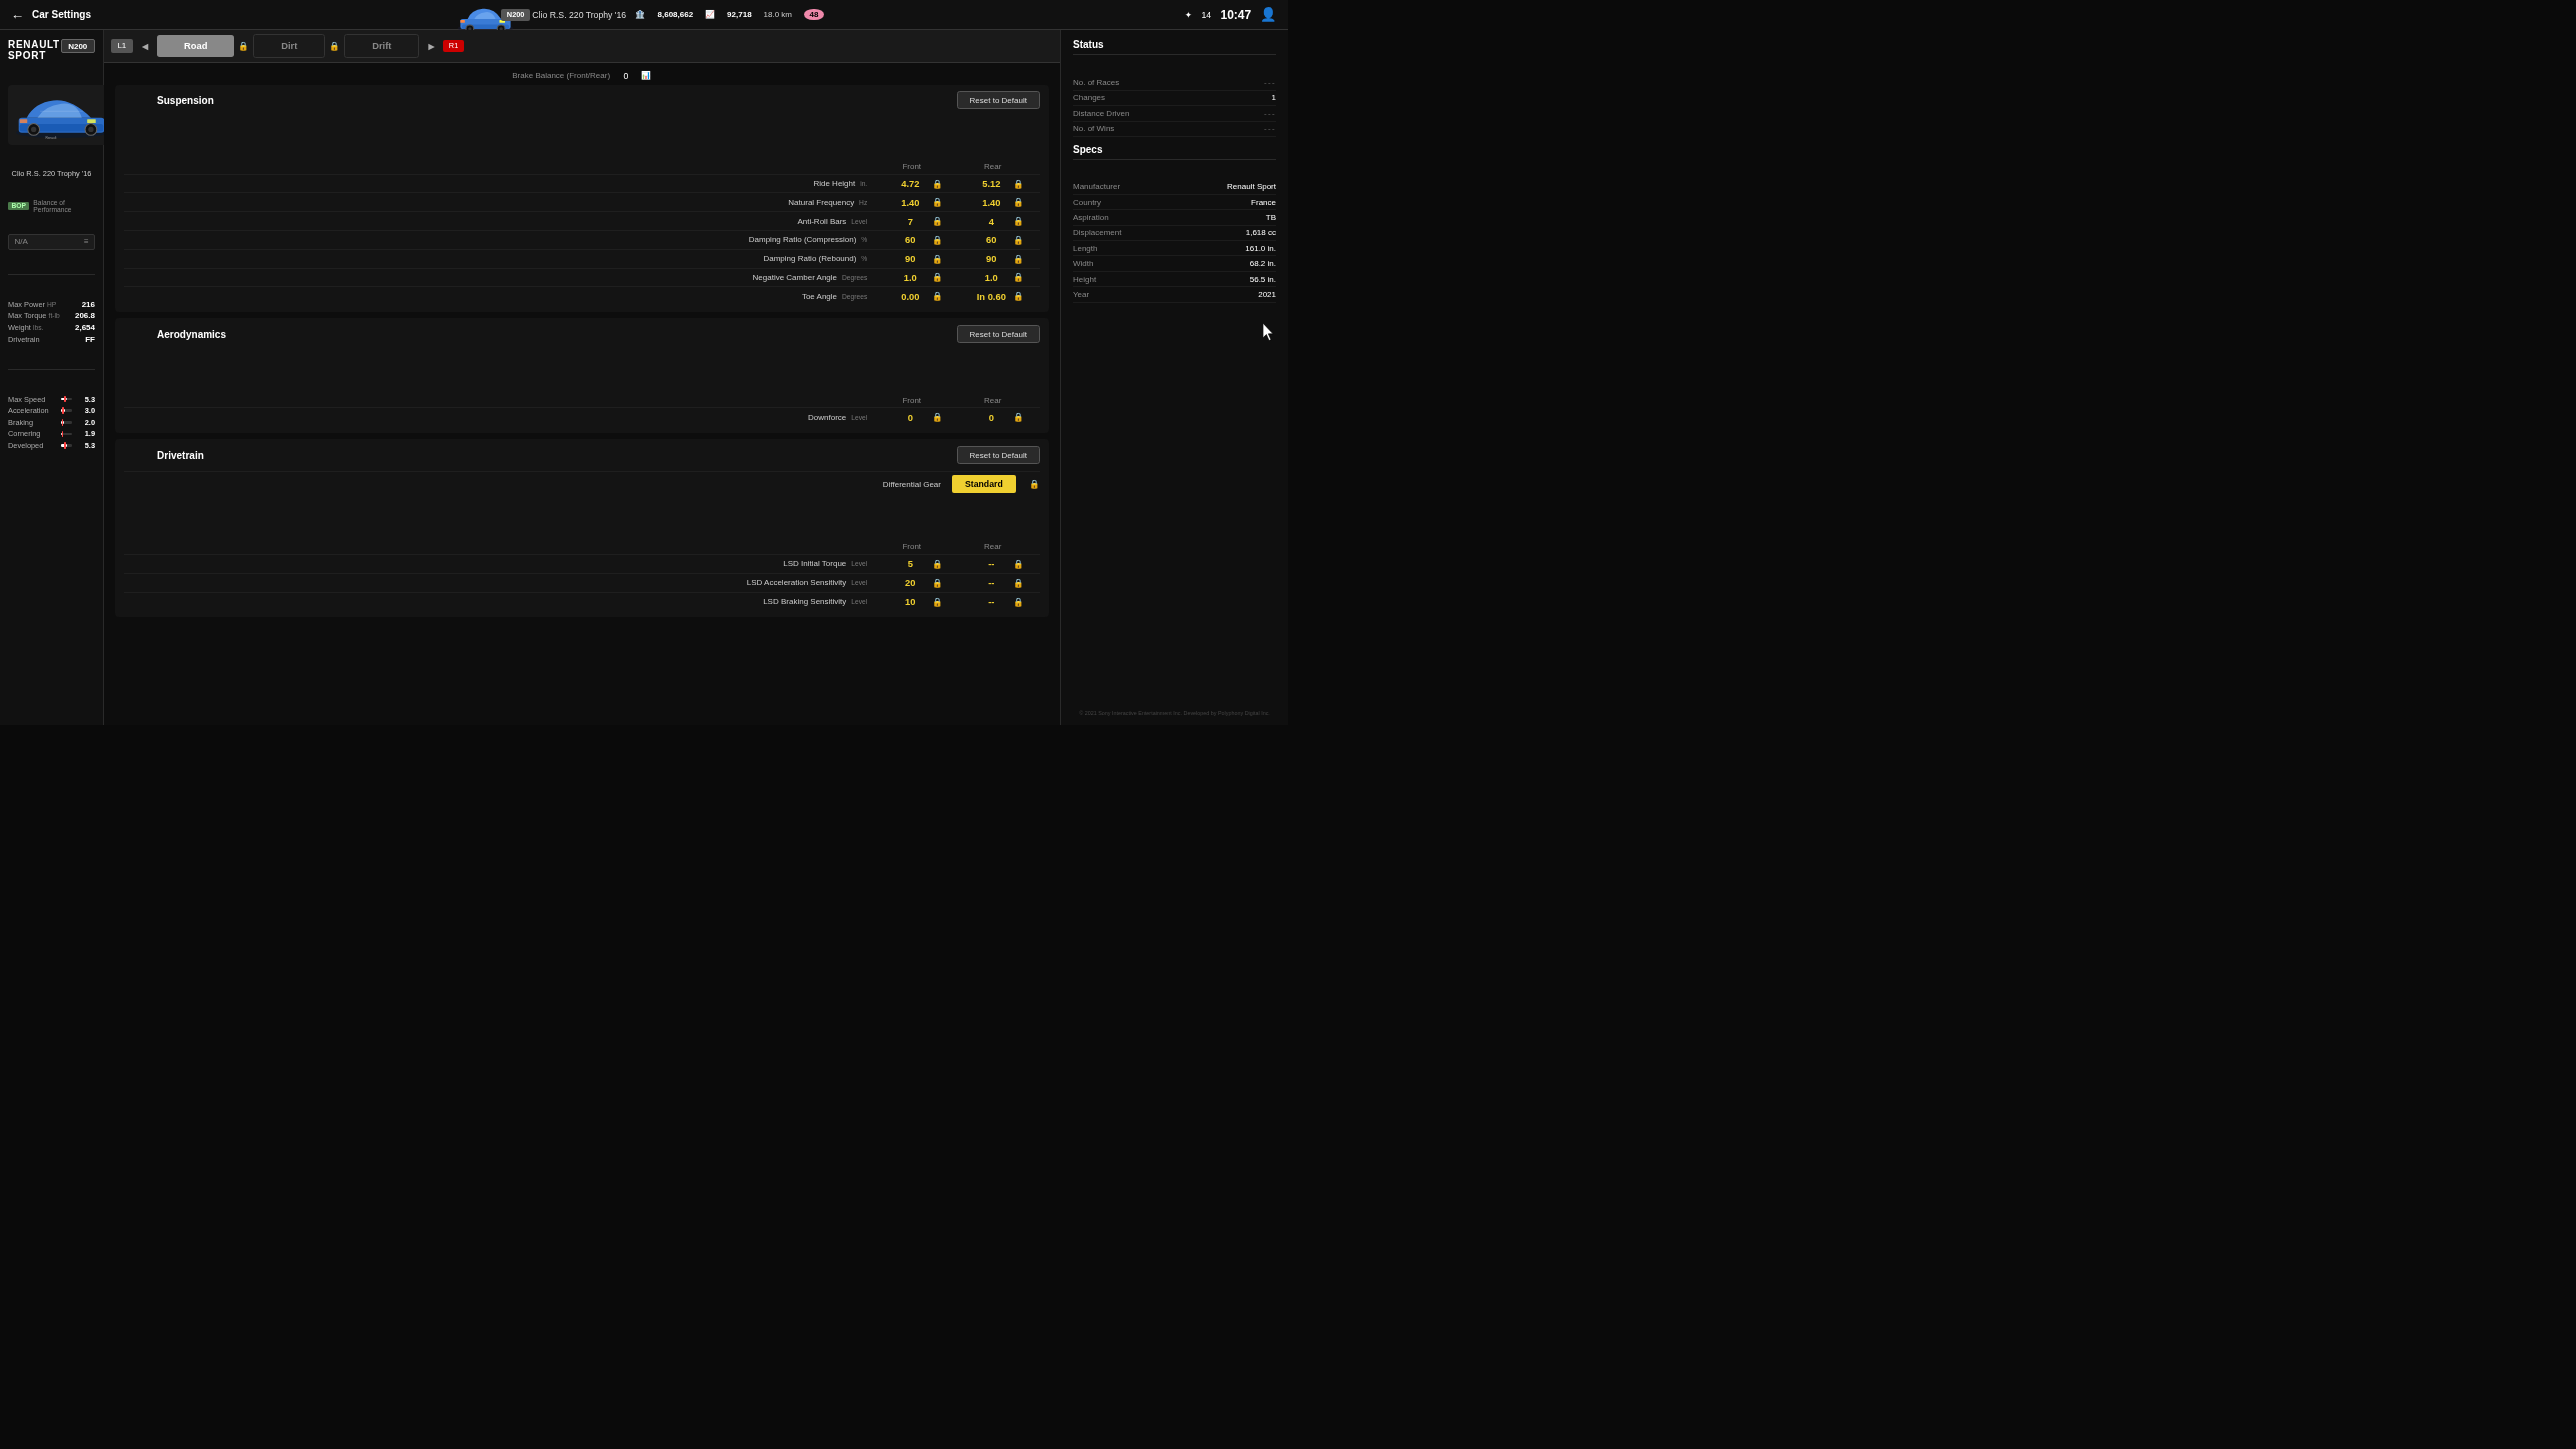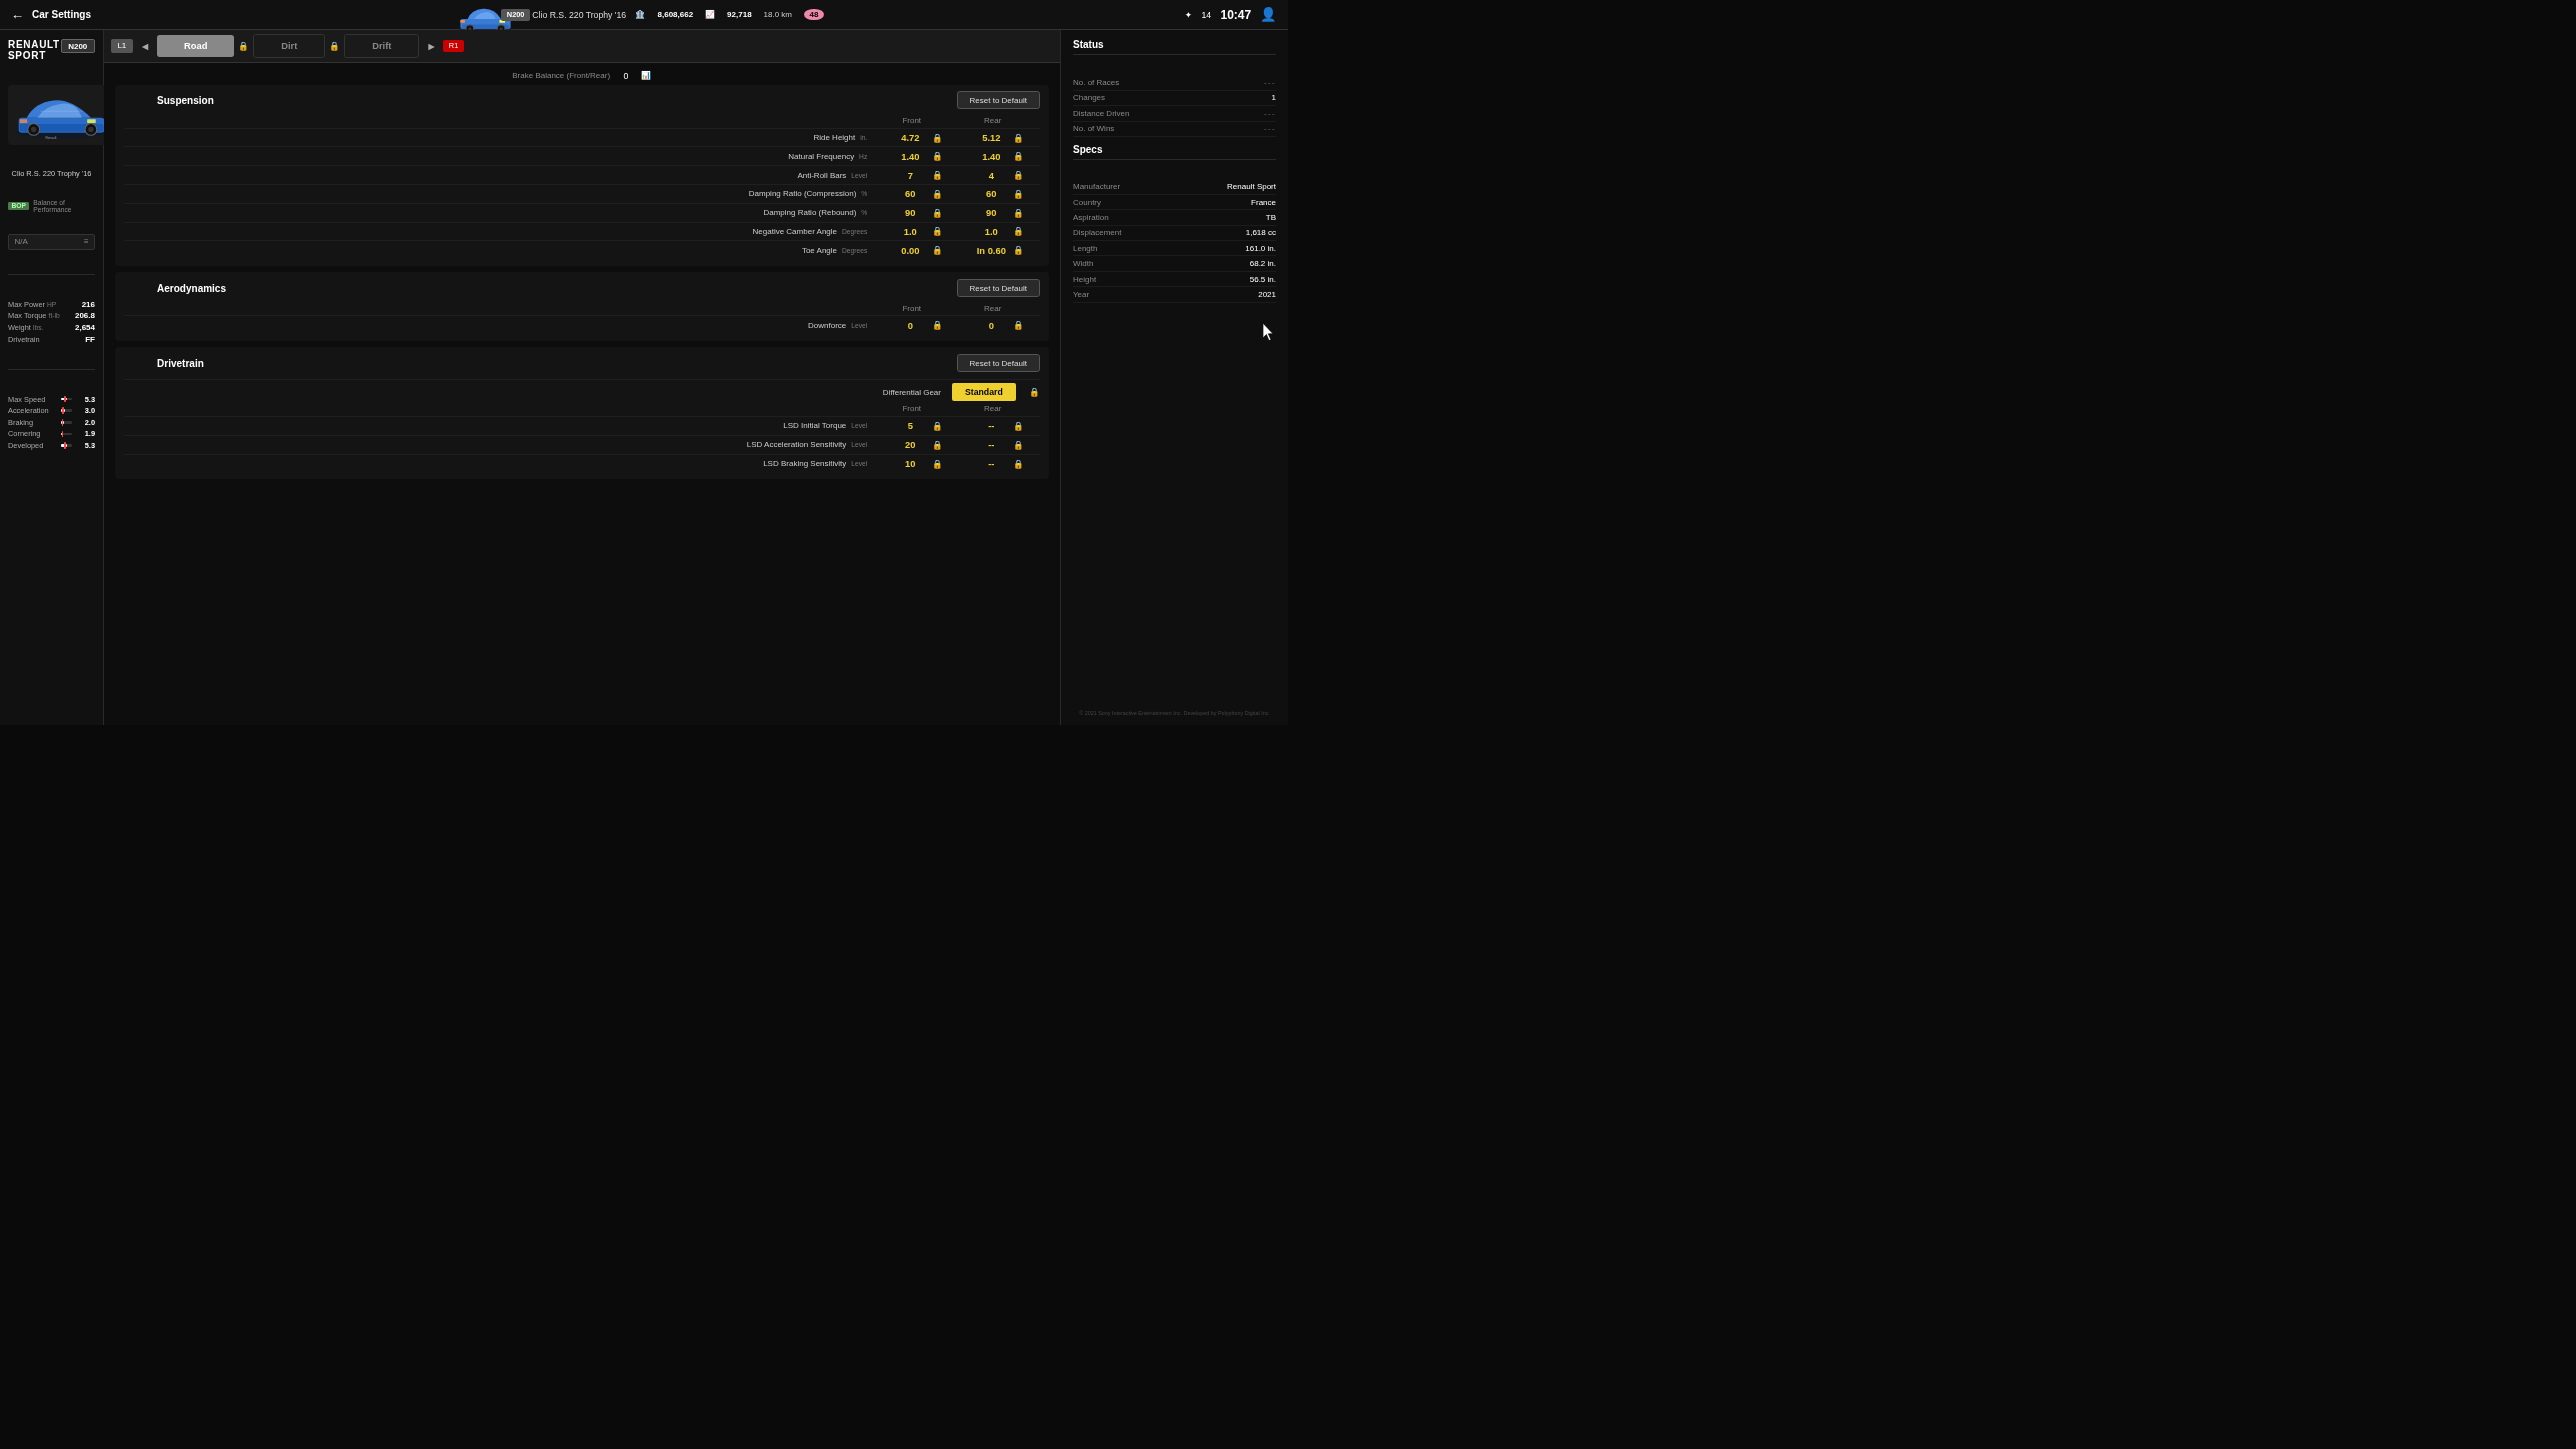--- a/index.html
+++ b/index.html
@@ -323,20 +323,21 @@
       justify-content: flex-end;
       gap: 0;
       font-size: 8px;
       color: #888;
       margin-bottom: 2.7px;
       padding-right: 6.7px;
     }
     .col-header {
       width: 81px;
       text-align: center;
+      margin-top: 46px;
     }
     .setting-row {
       display: flex;
       align-items: center;
       padding: 3.4px 0;
       border-top: 0.7px solid #1f1f1f;
     }
     .setting-name {
       flex: 1;
       font-size: 8px;

